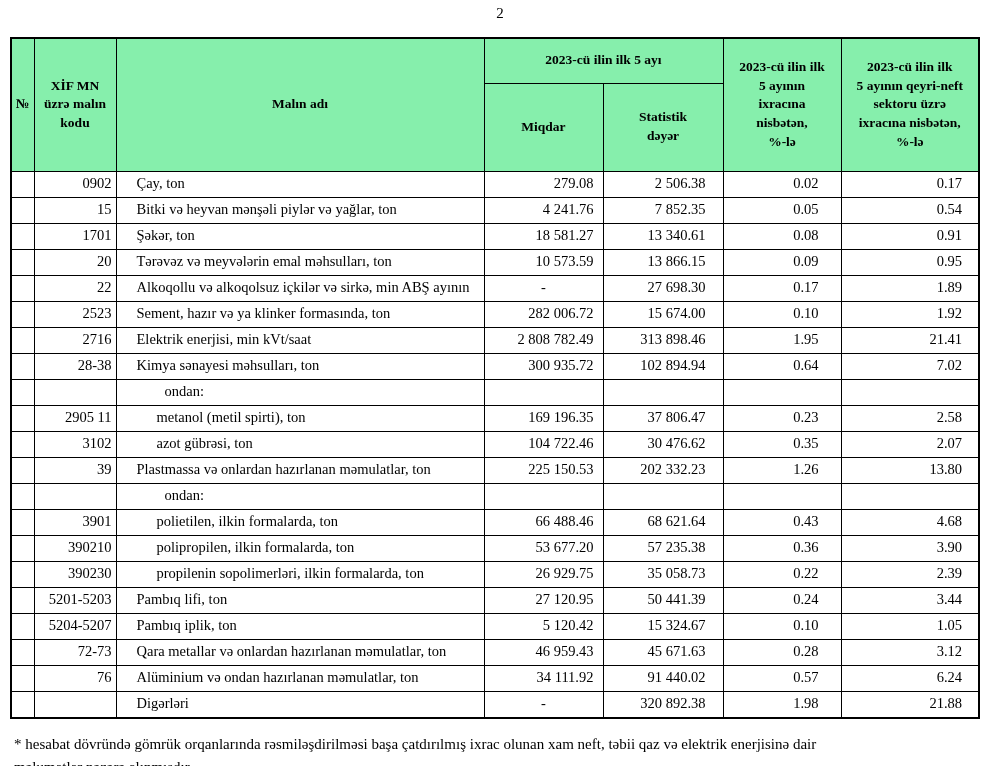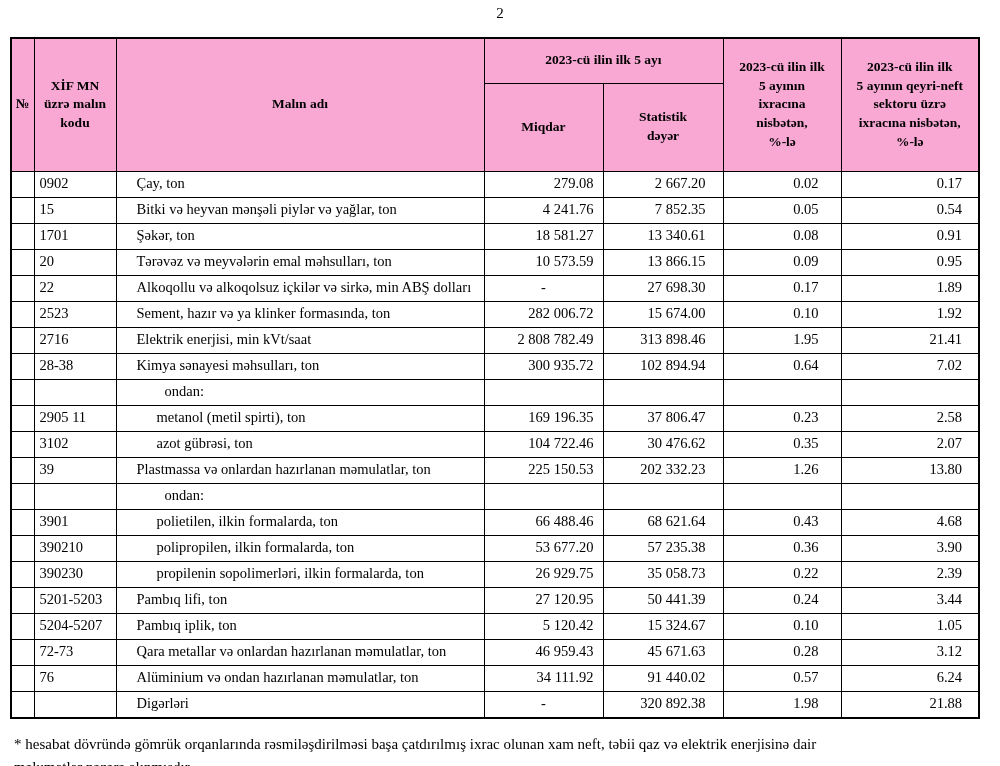--- a/index.html
+++ b/index.html
@@ -25,21 +25,21 @@
     margin: 15px 0 0 10px;
     width: 968px;
   }
   table.export-table, table.export-table th, table.export-table td {
     border: 1px solid #000;
   }
   table.export-table {
     border-width: 2px;
   }
   thead th {
-    background: #f9a8d4;
+    background: #86efac;
     font-weight: bold;
     text-align: center;
     vertical-align: middle;
     white-space: pre-line;
     font-size: 13.5px;
     line-height: 1.38;
     padding: 2px 2px;
     border-bottom-width: 2px;
   }
   tr.header-top { height: 45px; }
@@ -47,21 +47,21 @@
   tbody td {
     height: 25px;
     font-size: 14.5px;
     line-height: 1.1;
     padding: 0 4px;
     vertical-align: middle;
     overflow: hidden;
     white-space: nowrap;
   }
   td.cell-no   { padding: 0; }
-  td.cell-code { padding-left: 5px; }
+  td.cell-code { padding-left: 5px; text-align: right; }
   td.cell-name { padding-left: 20px; }
   td.cell-name.indent-sub   { padding-left: 40px; }
   td.cell-name.indent-ondan { padding-left: 48px; }
   td.num { text-align: right; }
   td.cell-qty        { padding-right: 9px;  }
   td.cell-value      { padding-right: 17px; }
   td.cell-pct-export { padding-right: 22px; padding-left: 36px; }
   td.cell-pct-nonoil { padding-right: 16px; }
   td.num.dash { text-align: center; padding-right: 4px; }
   .footnote {
@@ -112,21 +112,21 @@
         <th>Statistik
 dəyər</th>
       </tr>
     </thead>
     <tbody>
         <tr>
           <td class="cell-no"></td>
           <td class="cell-code">0902</td>
           <td class="cell-name indent-none">Çay, ton</td>
           <td class="num cell-qty">279.08</td>
-          <td class="num cell-value">2 667.20</td>
+          <td class="num cell-value">2 506.38</td>
           <td class="num cell-pct-export">0.02</td>
           <td class="num cell-pct-nonoil">0.17</td>
         </tr>
         <tr>
           <td class="cell-no"></td>
           <td class="cell-code">15</td>
           <td class="cell-name indent-none">Bitki və heyvan mənşəli piylər və yağlar, ton</td>
           <td class="num cell-qty">4 241.76</td>
           <td class="num cell-value">7 852.35</td>
           <td class="num cell-pct-export">0.05</td>
@@ -146,21 +146,21 @@
           <td class="cell-code">20</td>
           <td class="cell-name indent-none">Tərəvəz və meyvələrin emal məhsulları, ton</td>
           <td class="num cell-qty">10 573.59</td>
           <td class="num cell-value">13 866.15</td>
           <td class="num cell-pct-export">0.09</td>
           <td class="num cell-pct-nonoil">0.95</td>
         </tr>
         <tr>
           <td class="cell-no"></td>
           <td class="cell-code">22</td>
-          <td class="cell-name indent-none">Alkoqollu və alkoqolsuz içkilər və sirkə, min ABŞ dolları</td>
+          <td class="cell-name indent-none">Alkoqollu və alkoqolsuz içkilər və sirkə, min ABŞ ayının</td>
           <td class="num cell-qty dash">-</td>
           <td class="num cell-value">27 698.30</td>
           <td class="num cell-pct-export">0.17</td>
           <td class="num cell-pct-nonoil">1.89</td>
         </tr>
         <tr>
           <td class="cell-no"></td>
           <td class="cell-code">2523</td>
           <td class="cell-name indent-none">Sement, hazır və ya klinker formasında, ton</td>
           <td class="num cell-qty">282 006.72</td>

